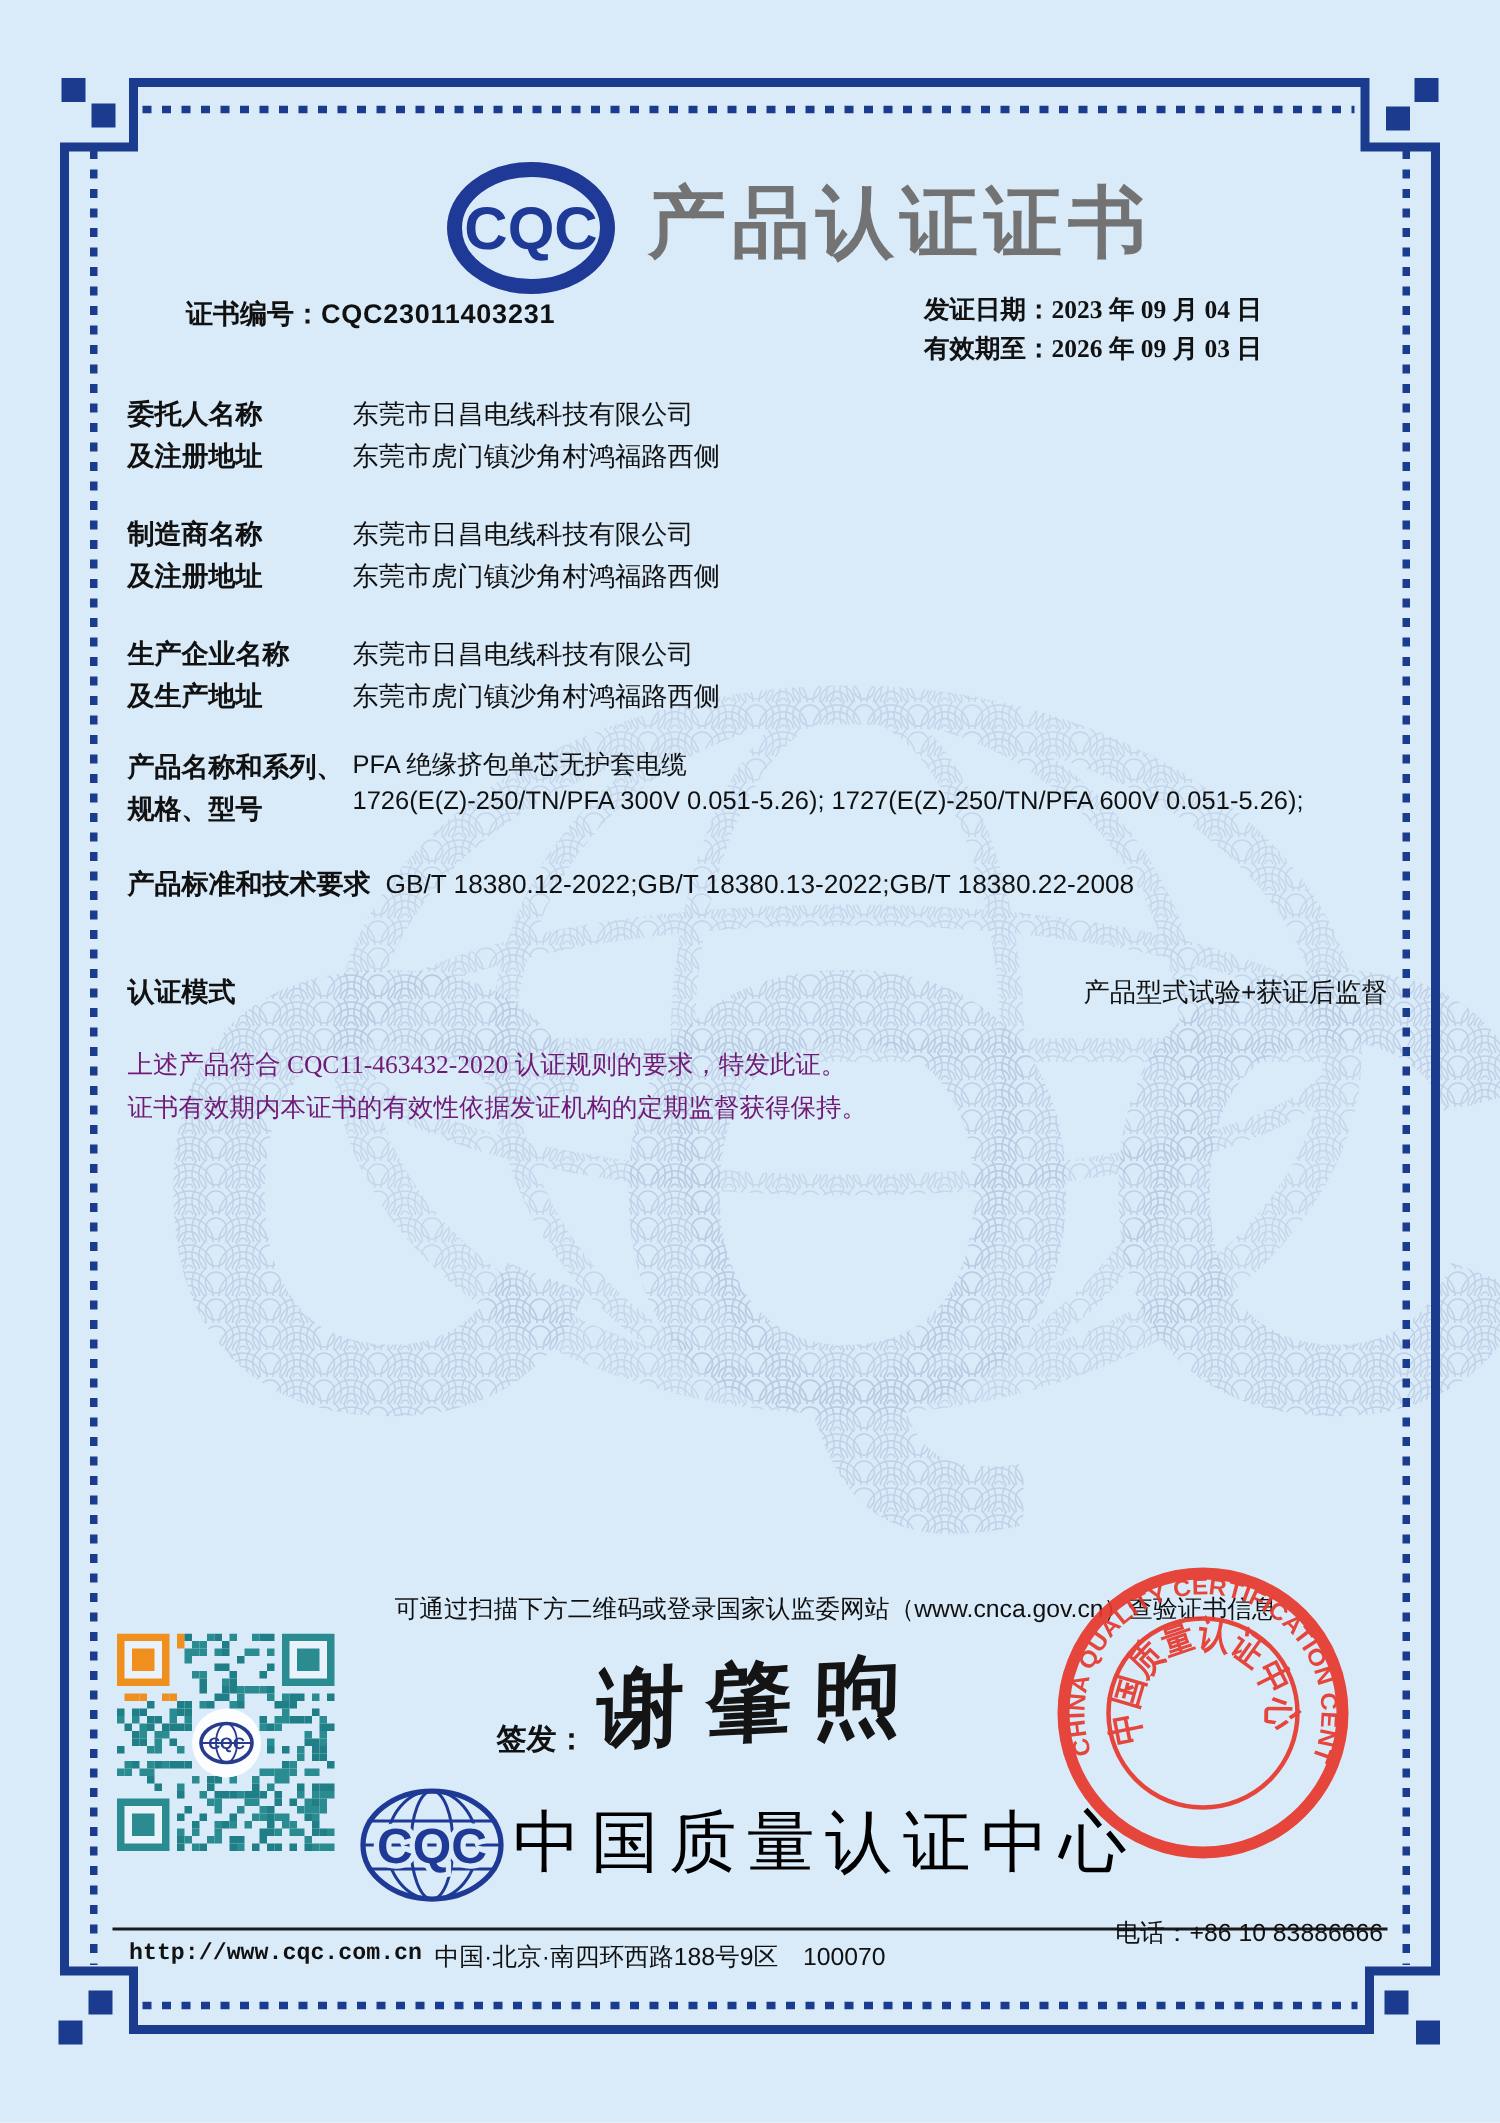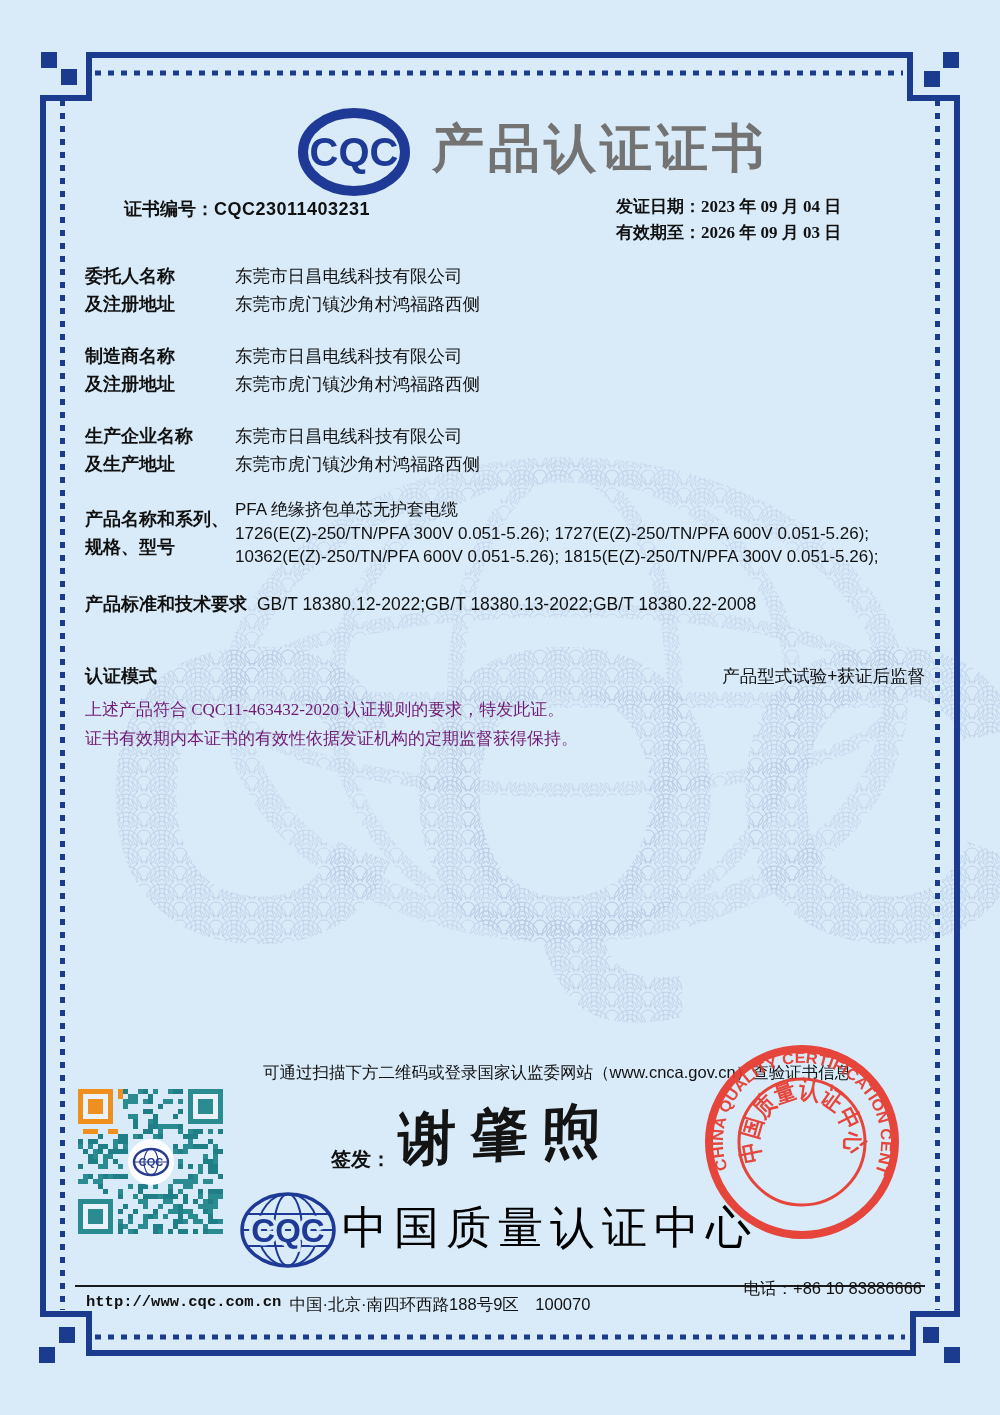--- a/index.html
+++ b/index.html
@@ -16,21 +16,21 @@
   }
   .meta-certno{left:124px;top:197px;font-family:"Liberation Serif",serif;font-weight:bold;font-size:18px;}
   .meta-certno .num{font-family:"Liberation Sans",sans-serif;font-weight:bold;letter-spacing:.5px;}
   .meta-dates{left:616px;top:194px;font-family:"Liberation Serif",serif;font-weight:bold;font-size:17px;line-height:26px;}
   
   .fields{left:85px;top:262px;width:840px;}
   .frow{display:flex;line-height:28px;font-size:17.5px;}
   .frow .lbl{flex:0 0 150px;font-weight:bold;font-size:18px;}
   .group{margin-bottom:24px;}
   .gap-lg{margin-bottom:19px;}
-  .product-block{display:flex;margin-top:15px;margin-bottom:16px;align-items:center;}
+  .product-block{display:flex;margin-top:15px;margin-bottom:16px;}
   .product-block .lblcol{flex:0 0 150px;font-weight:bold;font-size:18px;line-height:28px;}
   .product-block .valcol{font-size:17px;line-height:23px;}
   .product-block .valcol .pname{line-height:25px;}
   .single{margin-top:22px;}
   .mode-block{margin-top:44px;justify-content:space-between;}
   .statements{left:85px;top:695px;font-family:"Liberation Serif",serif;font-size:17px;line-height:29px;color:#701a75;}
   
   .verify-note{left:263px;top:1062px;font-size:16.5px;}
   .sign-label{left:331px;top:1146px;font-family:"Liberation Serif",serif;font-weight:bold;font-size:20px;}
   .sign-name{
@@ -151,21 +151,20 @@
     </div>
 
     <div class="product-block">
       <div class="lblcol">
         <div>产品名称和系列、</div>
         <div>规格、型号</div>
       </div>
       <div class="valcol">
         <div class="pname">PFA 绝缘挤包单芯无护套电缆</div>
         <div>1726(E(Z)-250/TN/PFA 300V 0.051-5.26);    1727(E(Z)-250/TN/PFA 600V 0.051-5.26);</div>
-        <div>10362(E(Z)-250/TN/PFA 600V 0.051-5.26);    1815(E(Z)-250/TN/PFA 300V 0.051-5.26);</div>
       </div>
     </div>
 
     <div class="frow single">
       <span class="lbl" style="flex-basis:172px">产品标准和技术要求</span>
       <span>GB/T 18380.12-2022;GB/T 18380.13-2022;GB/T 18380.22-2008</span>
     </div>
 
     <div class="frow mode-block">
       <span class="lbl">认证模式</span>

